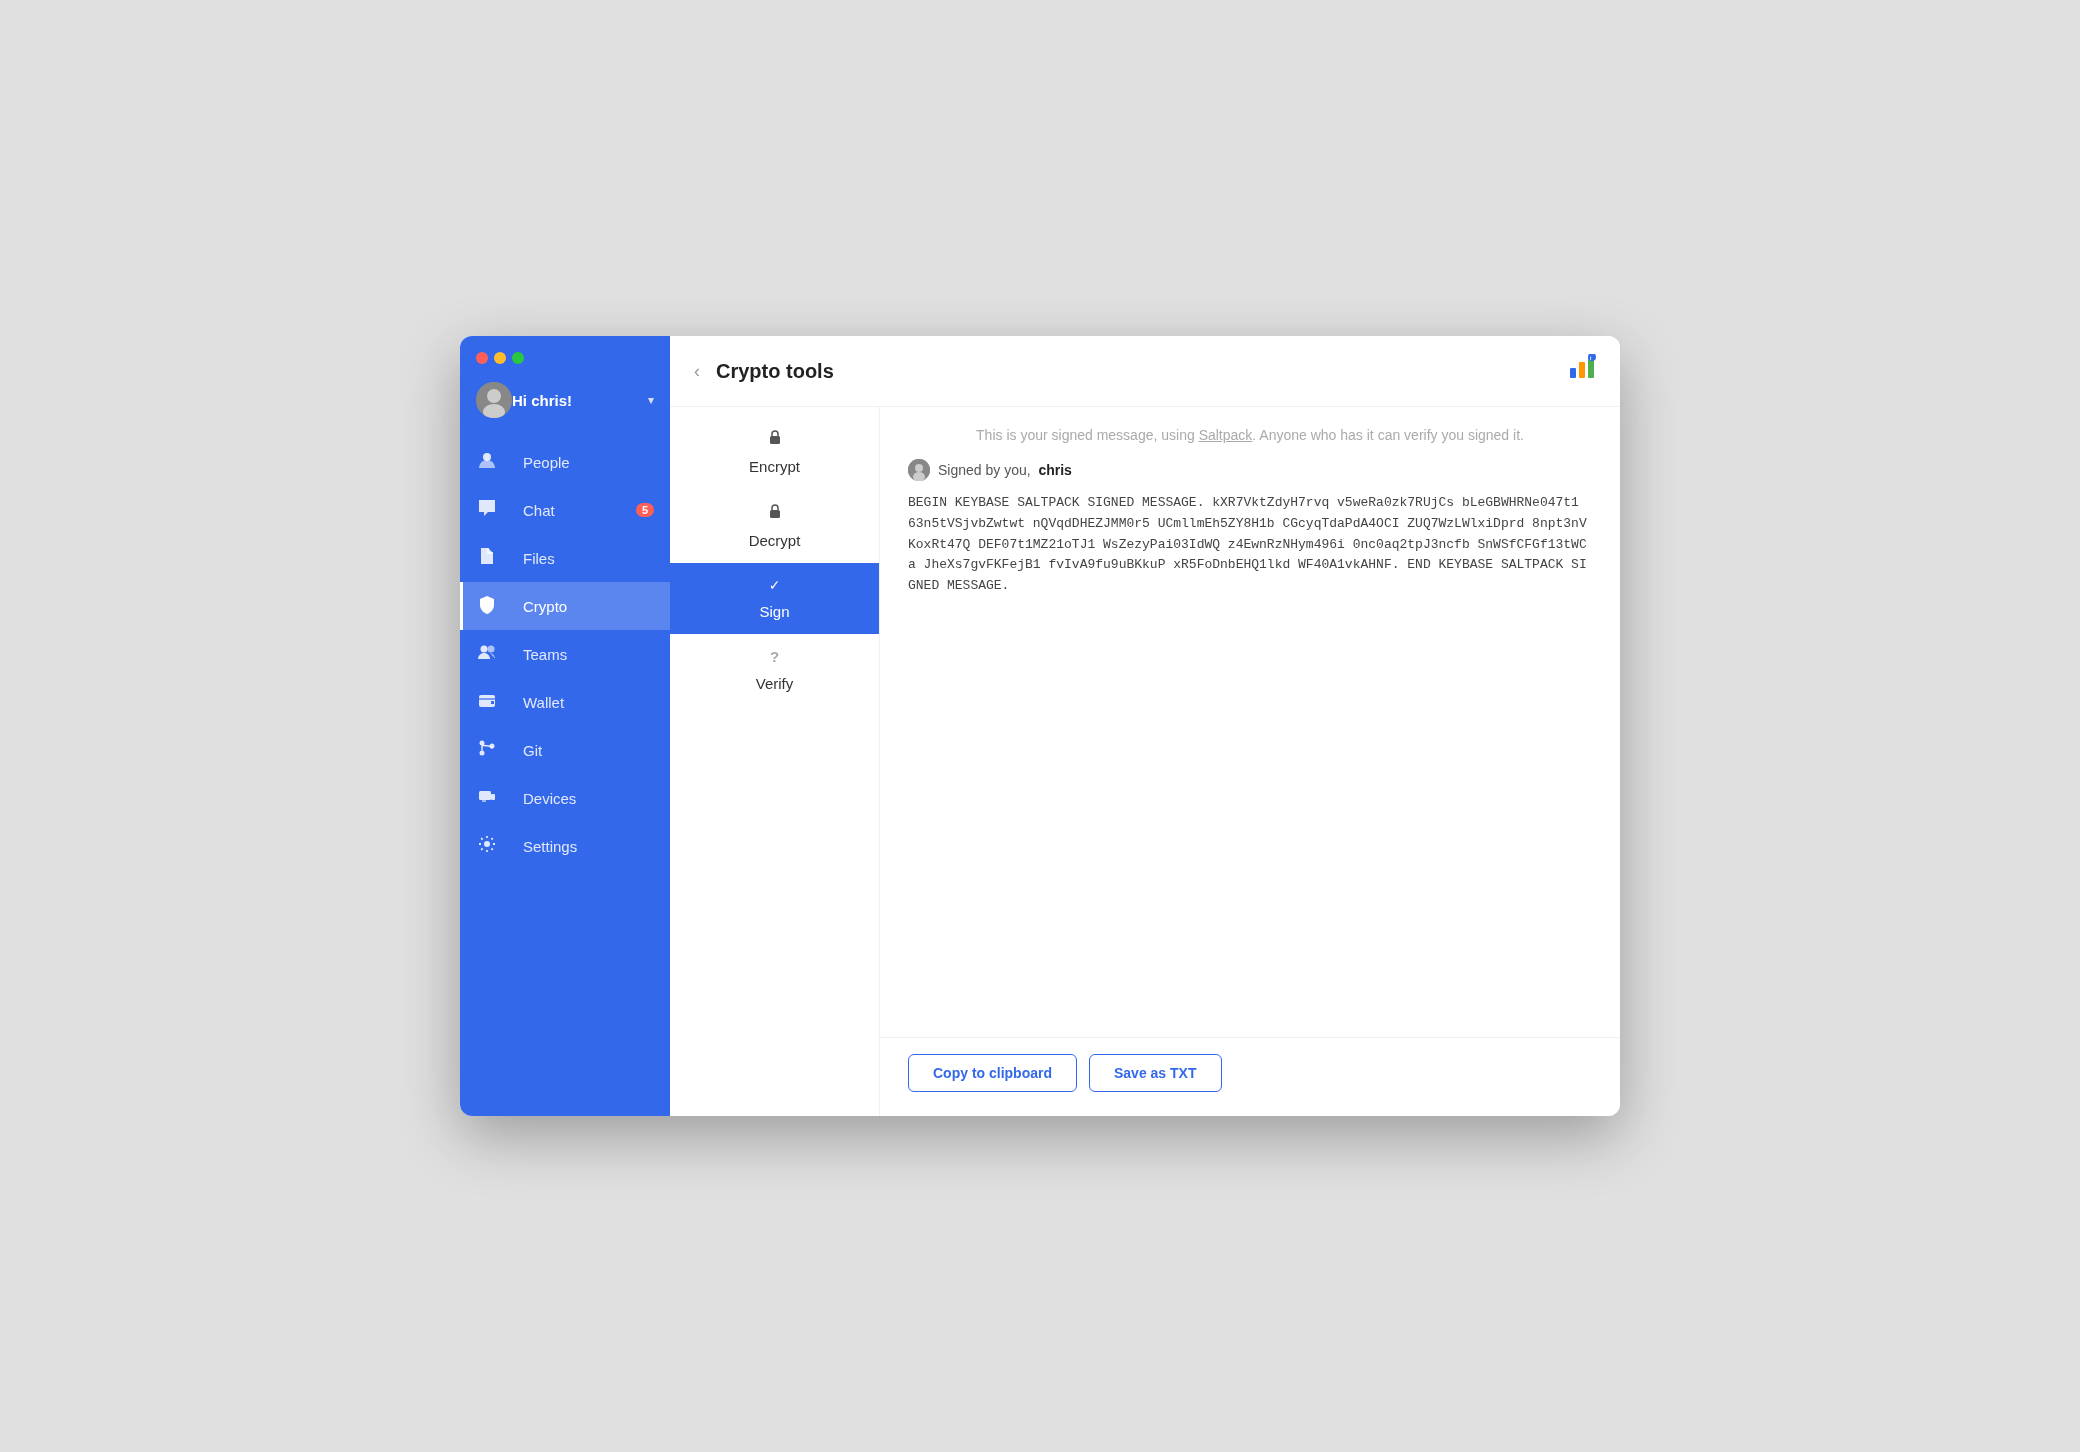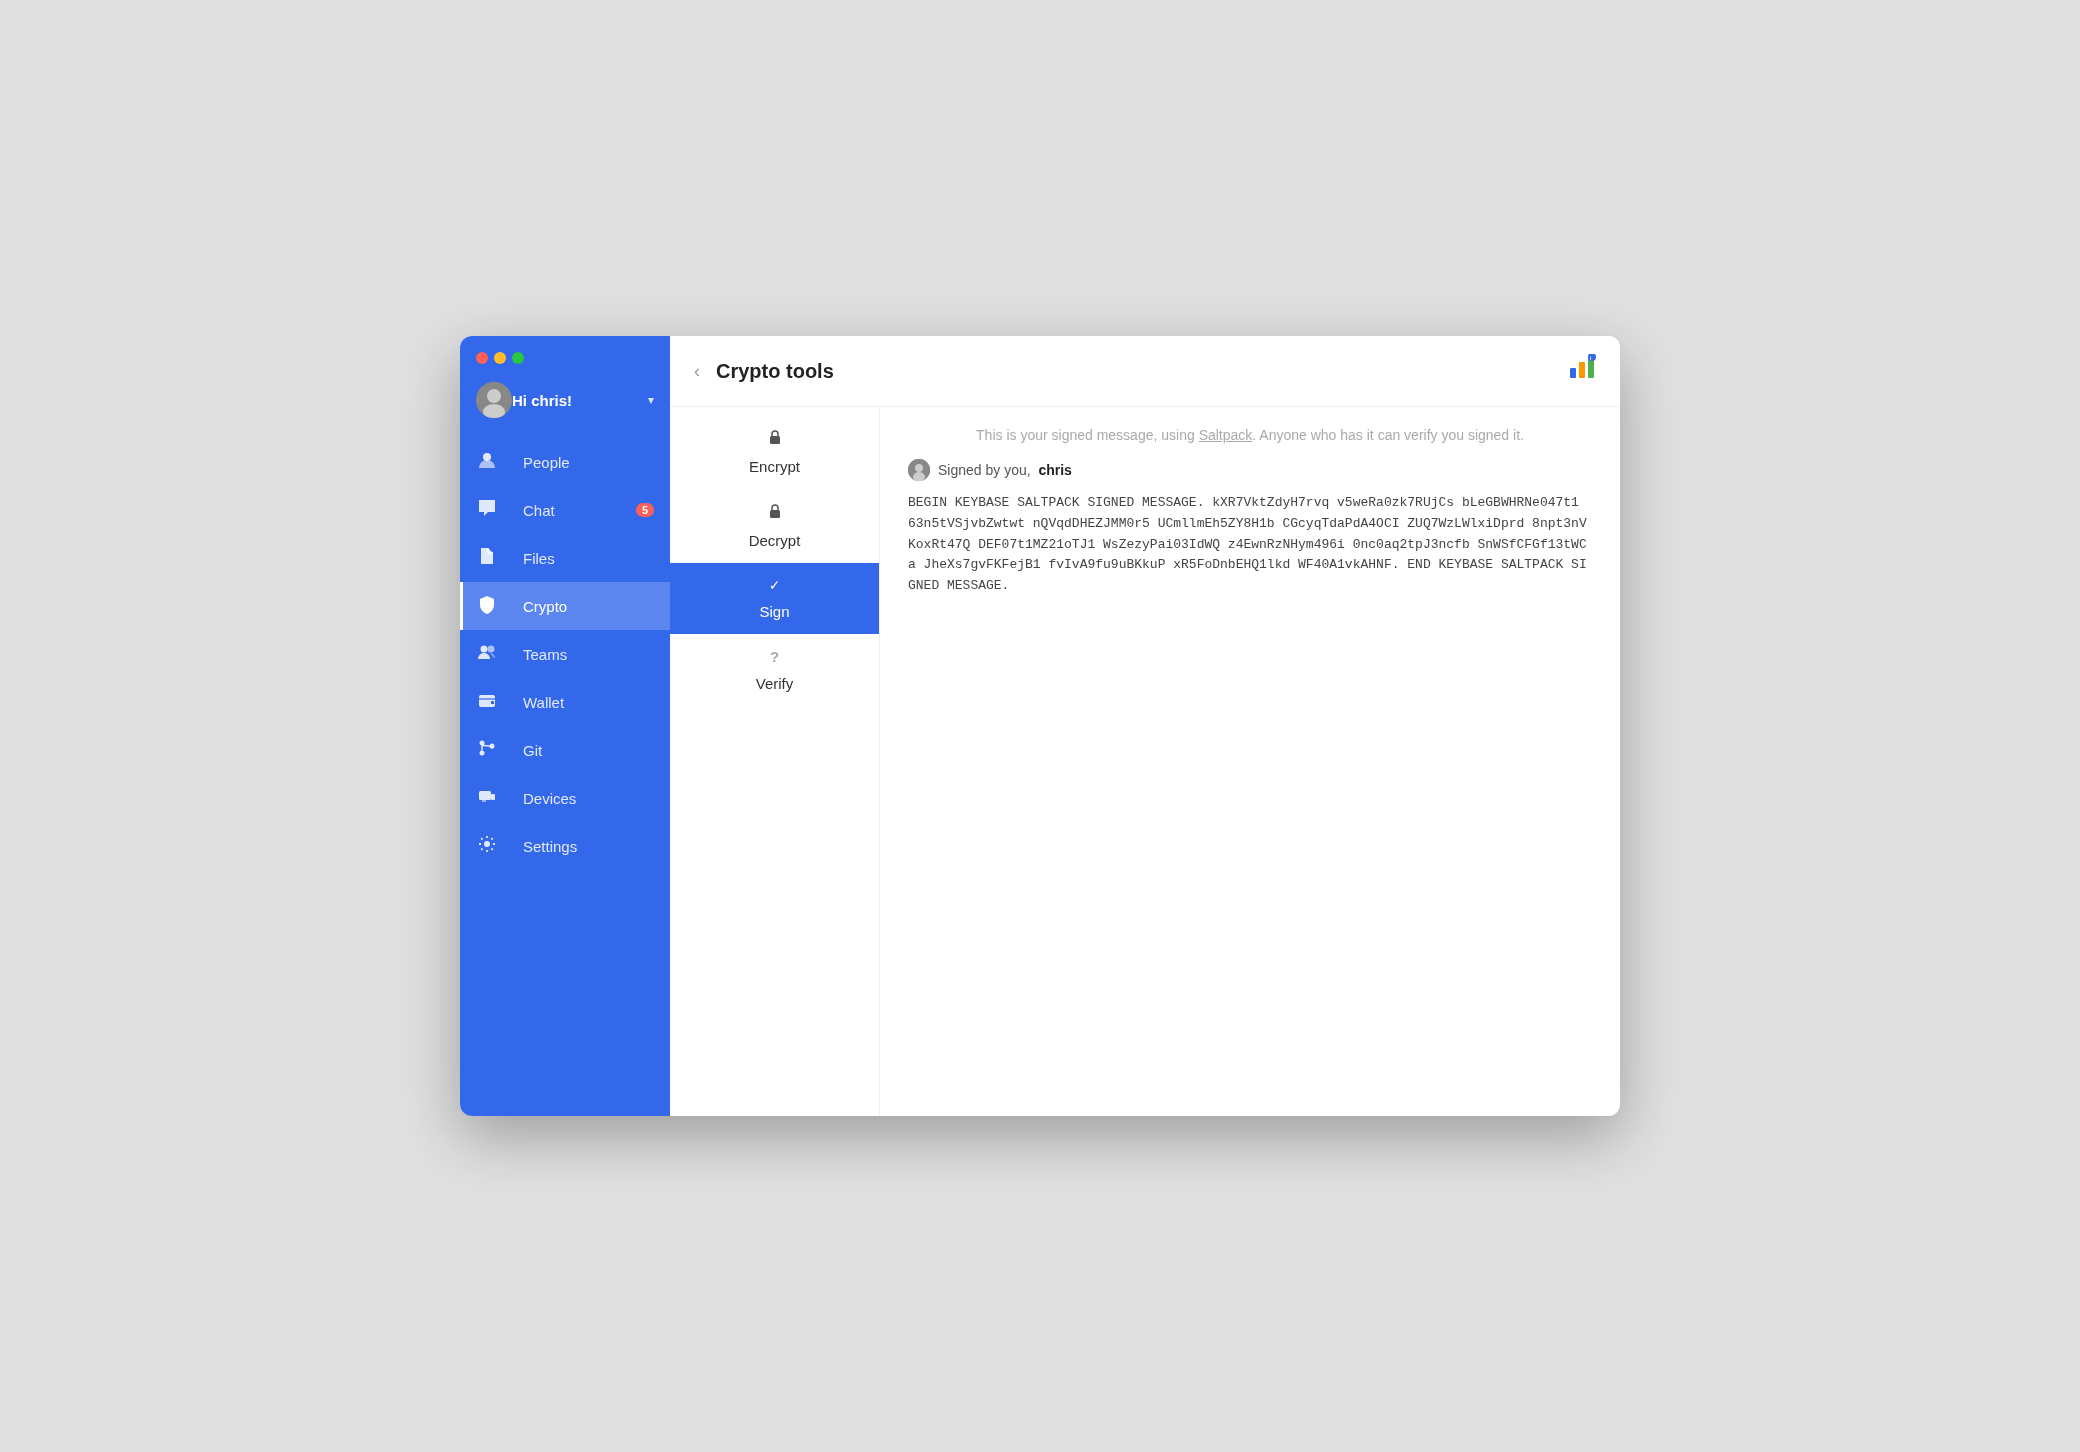--- a/index.html
+++ b/index.html
@@ -473,16 +473,20 @@
             </span>
           </div>
           <div class="saltpack-block">BEGIN KEYBASE SALTPACK SIGNED MESSAGE. kXR7VktZdyH7rvq v5weRa0zk7RUjCs
 bLeGBWHRNe047t1 63n5tVSjvbZwtwt nQVqdDHEZJMM0r5 UCmllmEh5ZY8H1b
 CGcyqTdaPdA4OCI ZUQ7WzLWlxiDprd 8npt3nVKoxRt47Q DEF07t1MZ21oTJ1
 WsZezyPai03IdWQ z4EwnRzNHym496i 0nc0aq2tpJ3ncfb SnWSfCFGf13tWCa
 JheXs7gvFKFejB1 fvIvA9fu9uBKkuP xR5FoDnbEHQ1lkd WF40A1vkAHNF. END
 KEYBASE SALTPACK SIGNED MESSAGE.</div>
         </div>
 
+        <div class="action-buttons">
+          <button class="action-btn">Copy to clipboard</button>
+          <button class="action-btn">Save as TXT</button>
+        </div>
       </div>
     </div>
   </div>
 </div>
 
 </body></html>

